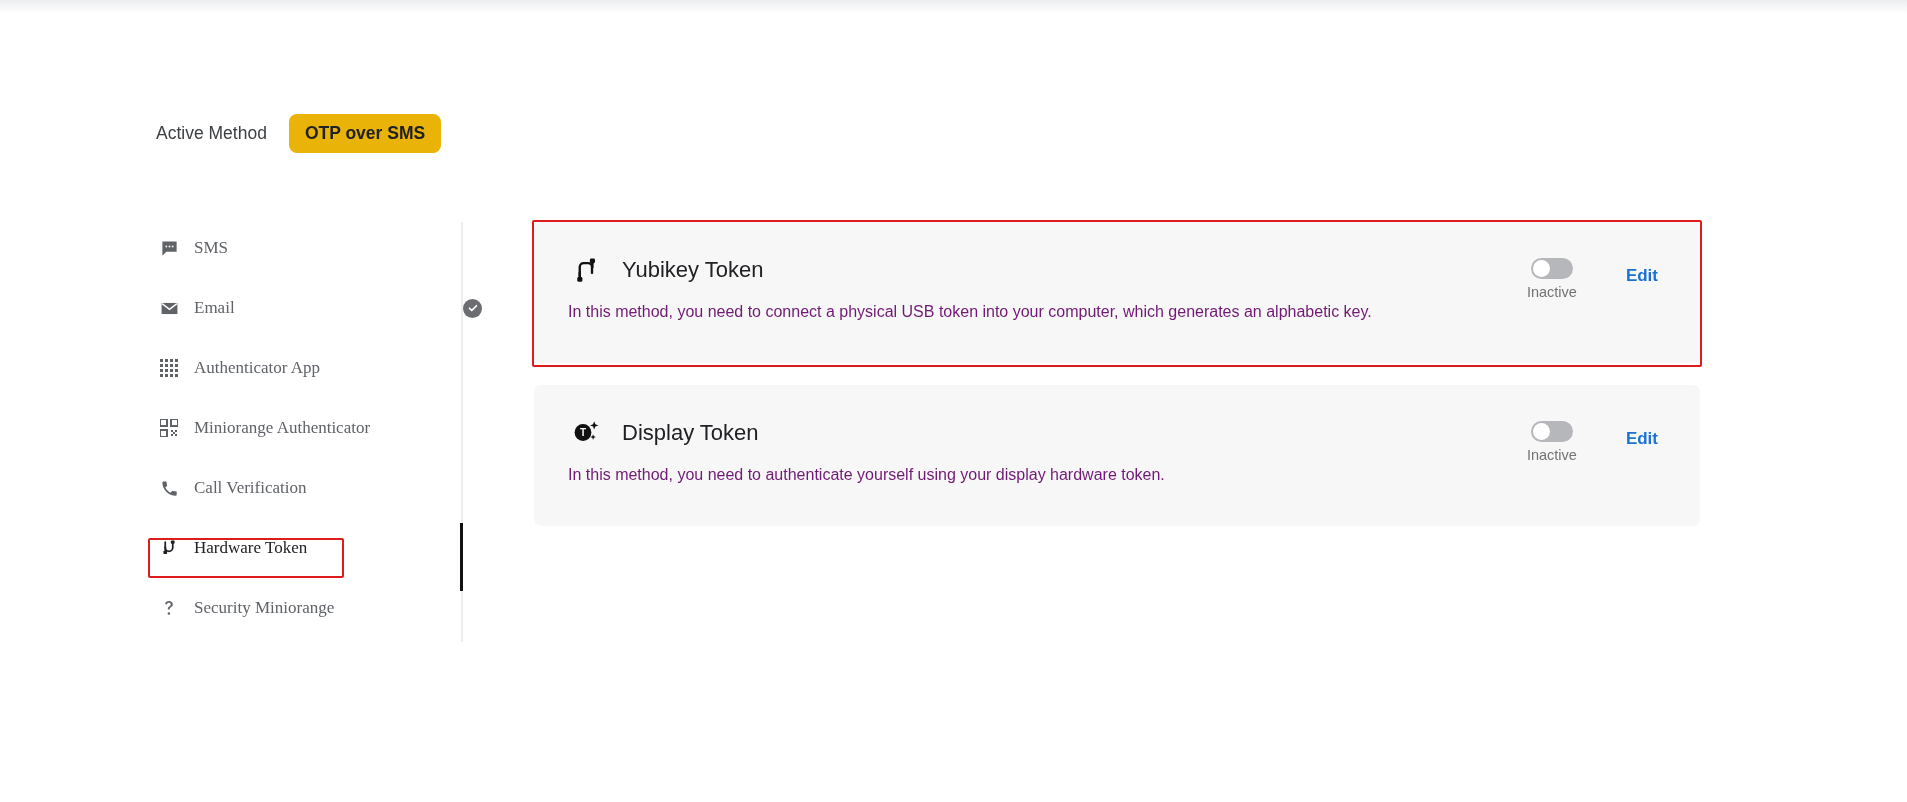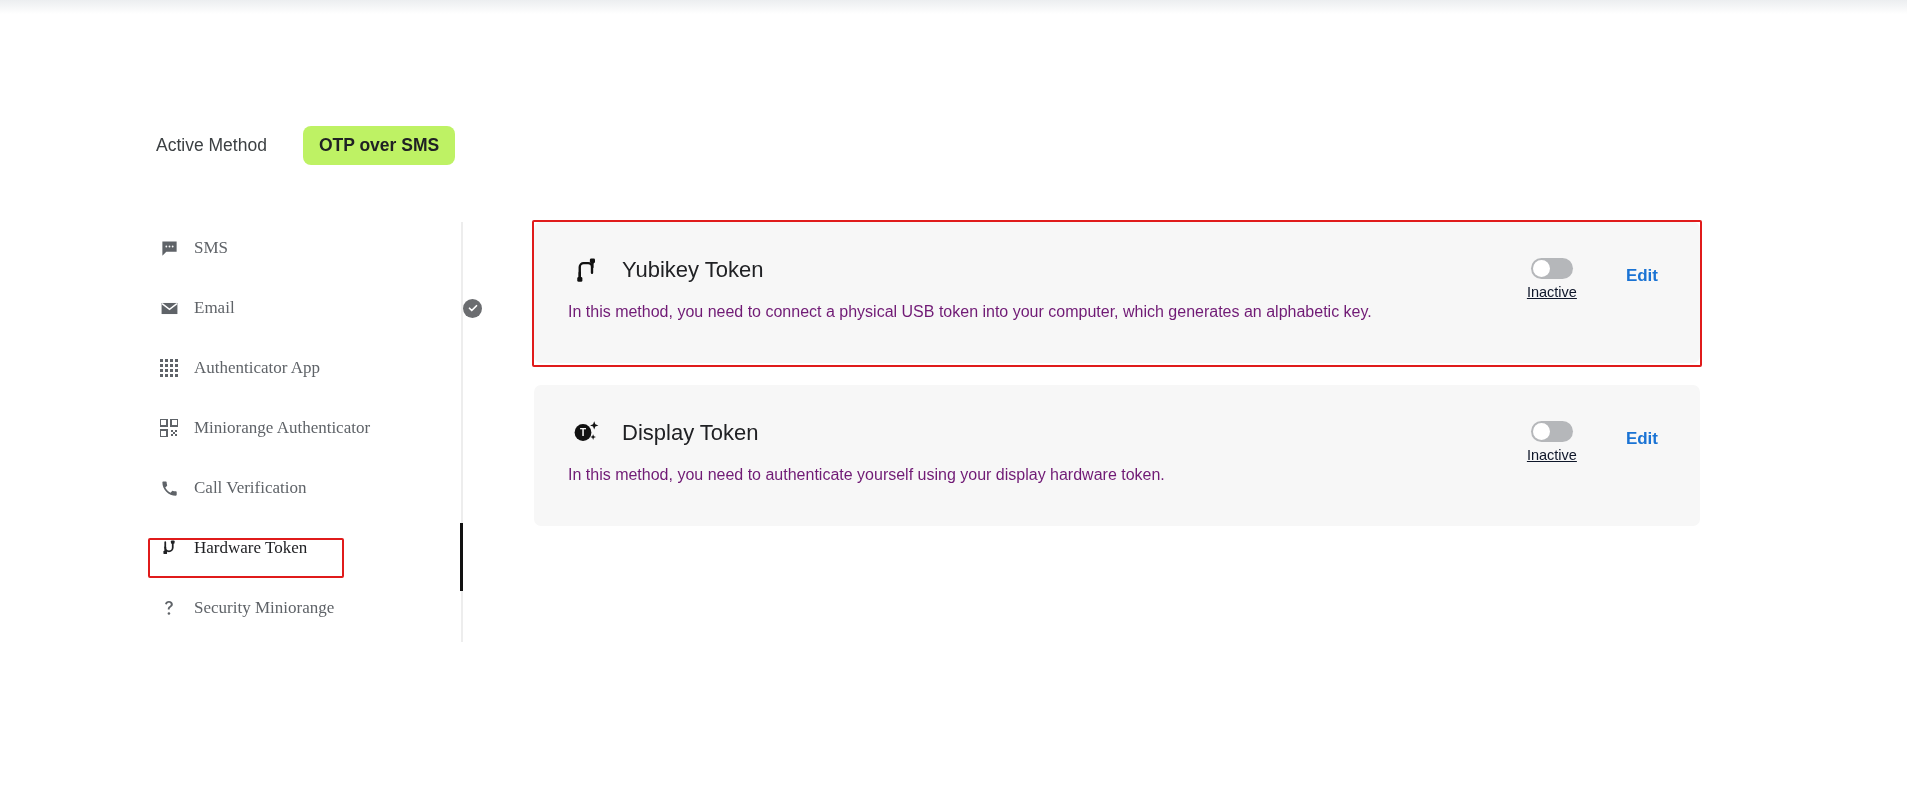--- a/index.html
+++ b/index.html
@@ -28,35 +28,35 @@
     font-size: 29px;
     font-weight: 400;
     color: #202124;
     letter-spacing: 0.1px;
     white-space: nowrap;
   }
 
   
   .tabs {
     position: absolute;
-    left: 140px; top: 126px;
+    left: 140px; top: 114px;
     display: flex;
     align-items: center;
-    gap: 20px;
+    gap: 6px;
   }
   .tab {
     font-size: 17.5px;
     color: #3c4043;
     padding: 9px 16px;
     border-radius: 8px;
     white-space: nowrap;
     cursor: pointer;
   }
   .tab.active {
-    background: #bef264;
+    background: #eab308;
     font-weight: 700;
     color: #202124;
   }
 
   
   .sidebar {
     position: absolute;
     left: 140px; top: 228px;
     width: 300px;
     font-family: Liberation Serif, serif;
@@ -177,23 +177,22 @@
   .toggle .knob {
     position: absolute;
     left: 2px; top: 2px;
     width: 17px; height: 17px;
     border-radius: 50%;
     background: #ffffff;
   }
   .toggle-label {
     margin-top: 5px;
     font-size: 14.5px;
-    color: #0f172a;
-    white-space: nowrap;
-    text-decoration: underline;
+    color: #737373;
+    white-space: nowrap;
   }
   .edit-link {
     font-size: 17px;
     font-weight: 700;
     color: #1a73d4;
     cursor: pointer;
     margin-top: 8px;
     white-space: nowrap;
   }
   .hl-card {

